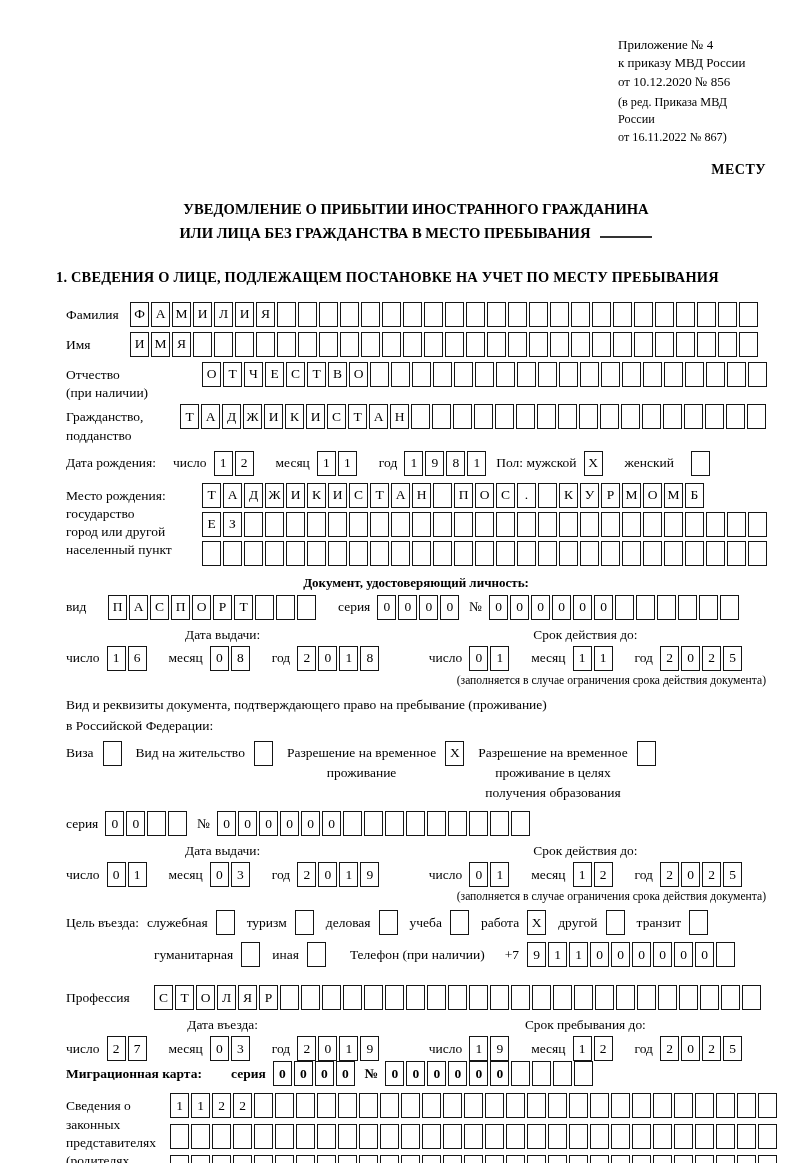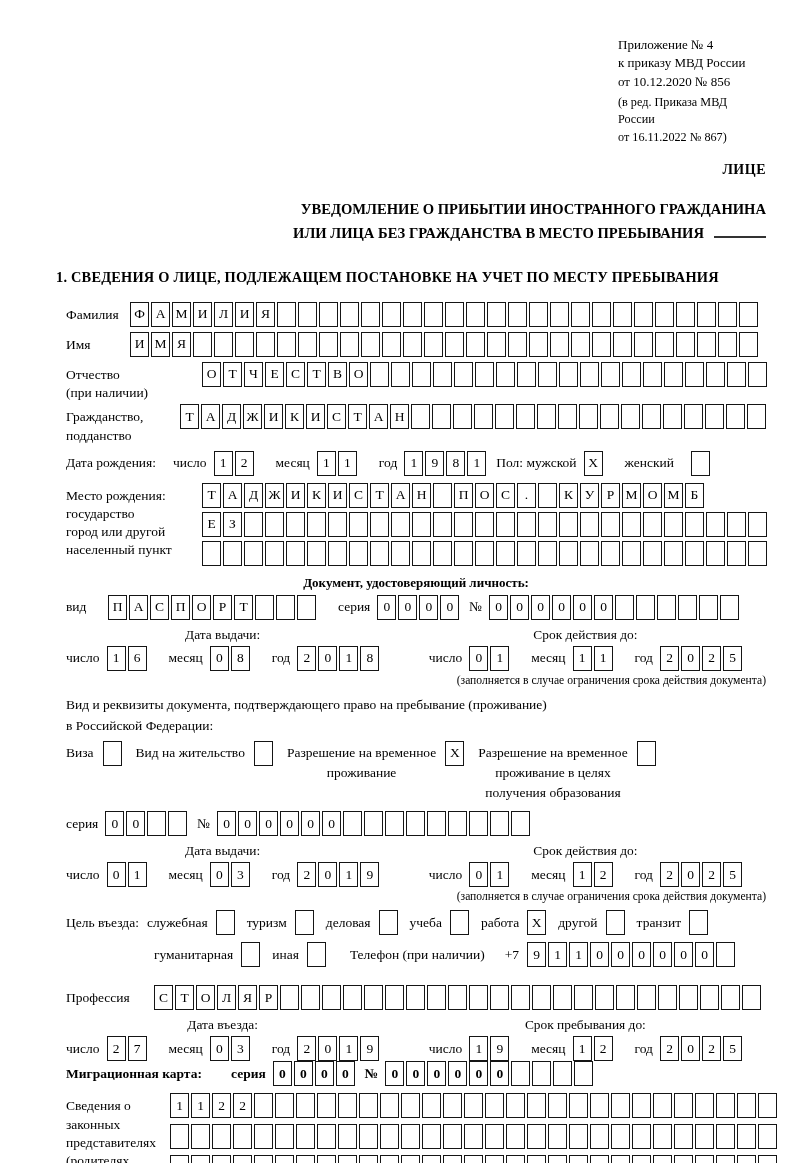--- a/index.html
+++ b/index.html
@@ -5,21 +5,21 @@
   html,body{margin:0;padding:0;background:#fff;}
   body{width:800px;height:1163px;overflow:hidden;color:#000;
        font-family:"Liberation Serif","DejaVu Serif",serif;}
   .page{position:relative;box-sizing:border-box;width:800px;height:847px;
         padding:36px 34px 0 66px;}
   
   .hdr{margin-left:552px;font-size:13px;line-height:1.42;}
   .hdr .sub{font-size:12.2px;margin-top:3px;line-height:1.4;}
   .forma{text-align:right;font-weight:bold;font-size:14px;margin-top:16px;letter-spacing:.5px;}
   
-  .title{margin-top:20px;text-align:right;font-weight:bold;font-size:14.6px;line-height:1.6;}
+  .title{margin-top:20px;text-align:center;font-weight:bold;font-size:14.6px;line-height:1.6;}
   .blank{display:inline-block;width:52px;border-bottom:2px solid #333;height:1em;margin-left:10px;}
   .sec-head{margin-top:24px;margin-left:-10px;font-weight:bold;font-size:14.4px;letter-spacing:.2px;white-space:nowrap;}
   
   .cellrow{display:flex;gap:2px;flex-wrap:nowrap;}
   .cell{flex:none;box-sizing:border-box;width:19px;height:25px;border:1.7px solid #151515;
         display:flex;align-items:center;justify-content:center;font-size:13.5px;background:#fff;}
   
   .frow{display:flex;align-items:flex-start;margin-top:5px;font-size:13.5px;}
   .flabel{flex:none;line-height:1.35;padding-top:4px;}
   .w64{width:64px;} .w114{width:114px;} .w136{width:136px;} .w88{width:88px;} .w104{width:104px;}
@@ -50,21 +50,21 @@
 
   <div class="hdr">
     <div>Приложение № 4</div>
     <div>к приказу МВД России</div>
     <div>от 10.12.2020 № 856</div>
     <div class="sub">
       <div>(в ред. Приказа МВД России</div>
       <div>от 16.11.2022 № 867)</div>
     </div>
   </div>
-  <div class="forma">ЛИЦЕ</div>
+  <div class="forma">МЕСТУ</div>
 
   <div class="title">
     <div>УВЕДОМЛЕНИЕ О ПРИБЫТИИ ИНОСТРАННОГО ГРАЖДАНИНА</div>
     <div><span>ИЛИ ЛИЦА БЕЗ ГРАЖДАНСТВА В МЕСТО ПРЕБЫВАНИЯ</span><span class="blank"></span></div>
   </div>
 
   <div class="sec-head">1. СВЕДЕНИЯ О ЛИЦЕ, ПОДЛЕЖАЩЕМ ПОСТАНОВКЕ НА УЧЕТ ПО МЕСТУ ПРЕБЫВАНИЯ</div>
 
   <div class="frow" style="margin-top:16px;">
     <div class="flabel w64">Фамилия</div>

